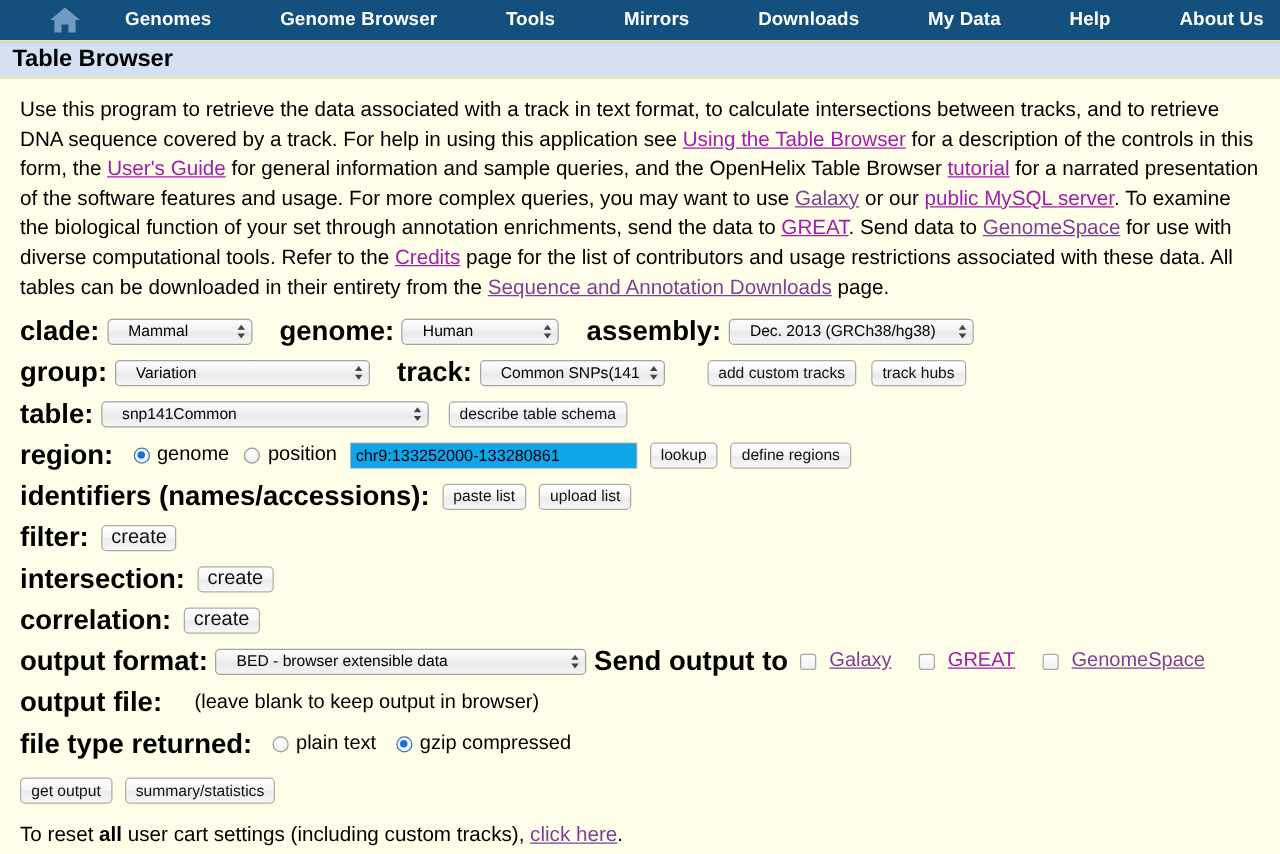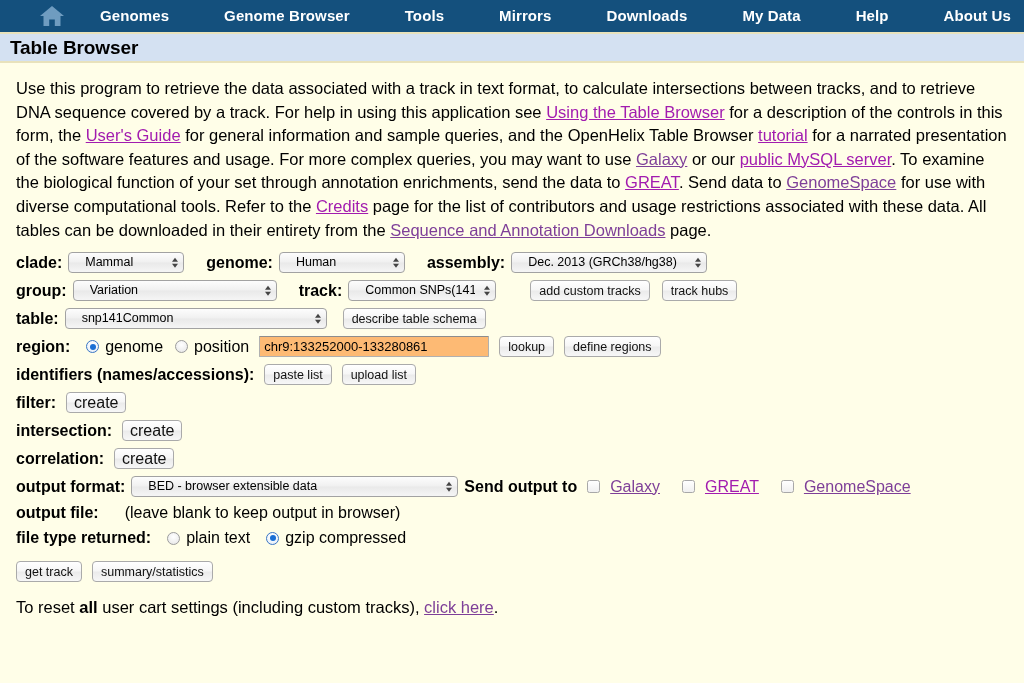--- a/index.html
+++ b/index.html
@@ -90,21 +90,21 @@
 
   
   .row {
     display: flex;
     align-items: center;
     margin-bottom: 7px;
     white-space: nowrap;
   }
   .lbl {
     font-weight: bold;
-    font-size: 16px;
+    font-size: 22px;
     color: #000;
     text-align: right;
   }
   .gap6  { width: 6px; }
   .gap10 { width: 10px; }
   .gap12 { width: 12px; }
   .gap16 { width: 16px; }
   .gap22 { width: 22px; }
 
   
@@ -166,21 +166,21 @@
     line-height: 18px;
     cursor: default;
     box-sizing: border-box;
   }
   .btn.small { font-size: 16px; padding: 0 7px; }
 
   
   .txt {
     border: 1px solid #b0b0b0;
     border-top-color: #8d8d8d;
-    background: #fdba74;
+    background: #0ea5e9;
     font-family: "Liberation Sans", sans-serif;
     font-size: 13px;
     color: #000;
     height: 21px;
     padding: 0 4px;
     box-sizing: border-box;
     border-radius: 1px;
   }
 
   
@@ -387,21 +387,21 @@
   <div class="row">
     <span class="lbl">correlation:</span>
     <span class="gap10"></span>
     <button class="btn small">create</button>
   </div>
 
   <div class="row">
     <span class="lbl">output format:</span>
     <span class="gap6"></span>
     <span class="selwrap">
-      <select class="sel" style="width:327px">
+      <select class="sel" style="width:297px">
         <option>BED - browser extensible data</option>
       </select>
       <span class="arrows">
           <i class="up"></i>
           <i class="dn"></i>
         </span>
     </span>
     <span class="gap6"></span>
     <span class="lbl">Send output to</span>
     <span class="gap10"></span>
@@ -431,20 +431,20 @@
     <input type="radio" name="filetype" class="radio" style="">
     <span class="gap6"></span>
     <span class="inline-lbl">plain text</span>
     <span class="gap16"></span>
     <input type="radio" name="filetype" class="radio" checked="" style="">
     <span class="gap6"></span>
     <span class="inline-lbl">gzip compressed</span>
   </div>
 
   <div class="btnrow">
-    <button class="btn">get track</button>
+    <button class="btn">get output</button>
     <span class="gap10"></span>
     <button class="btn">summary/statistics</button>
   </div>
 
   <div id="reset"><span>To reset </span><b>all</b><span> user cart settings (including custom tracks), </span><a class="visited" href="#">click here</a><span>.</span></div>
 
 </div>
 
 </body></html>

